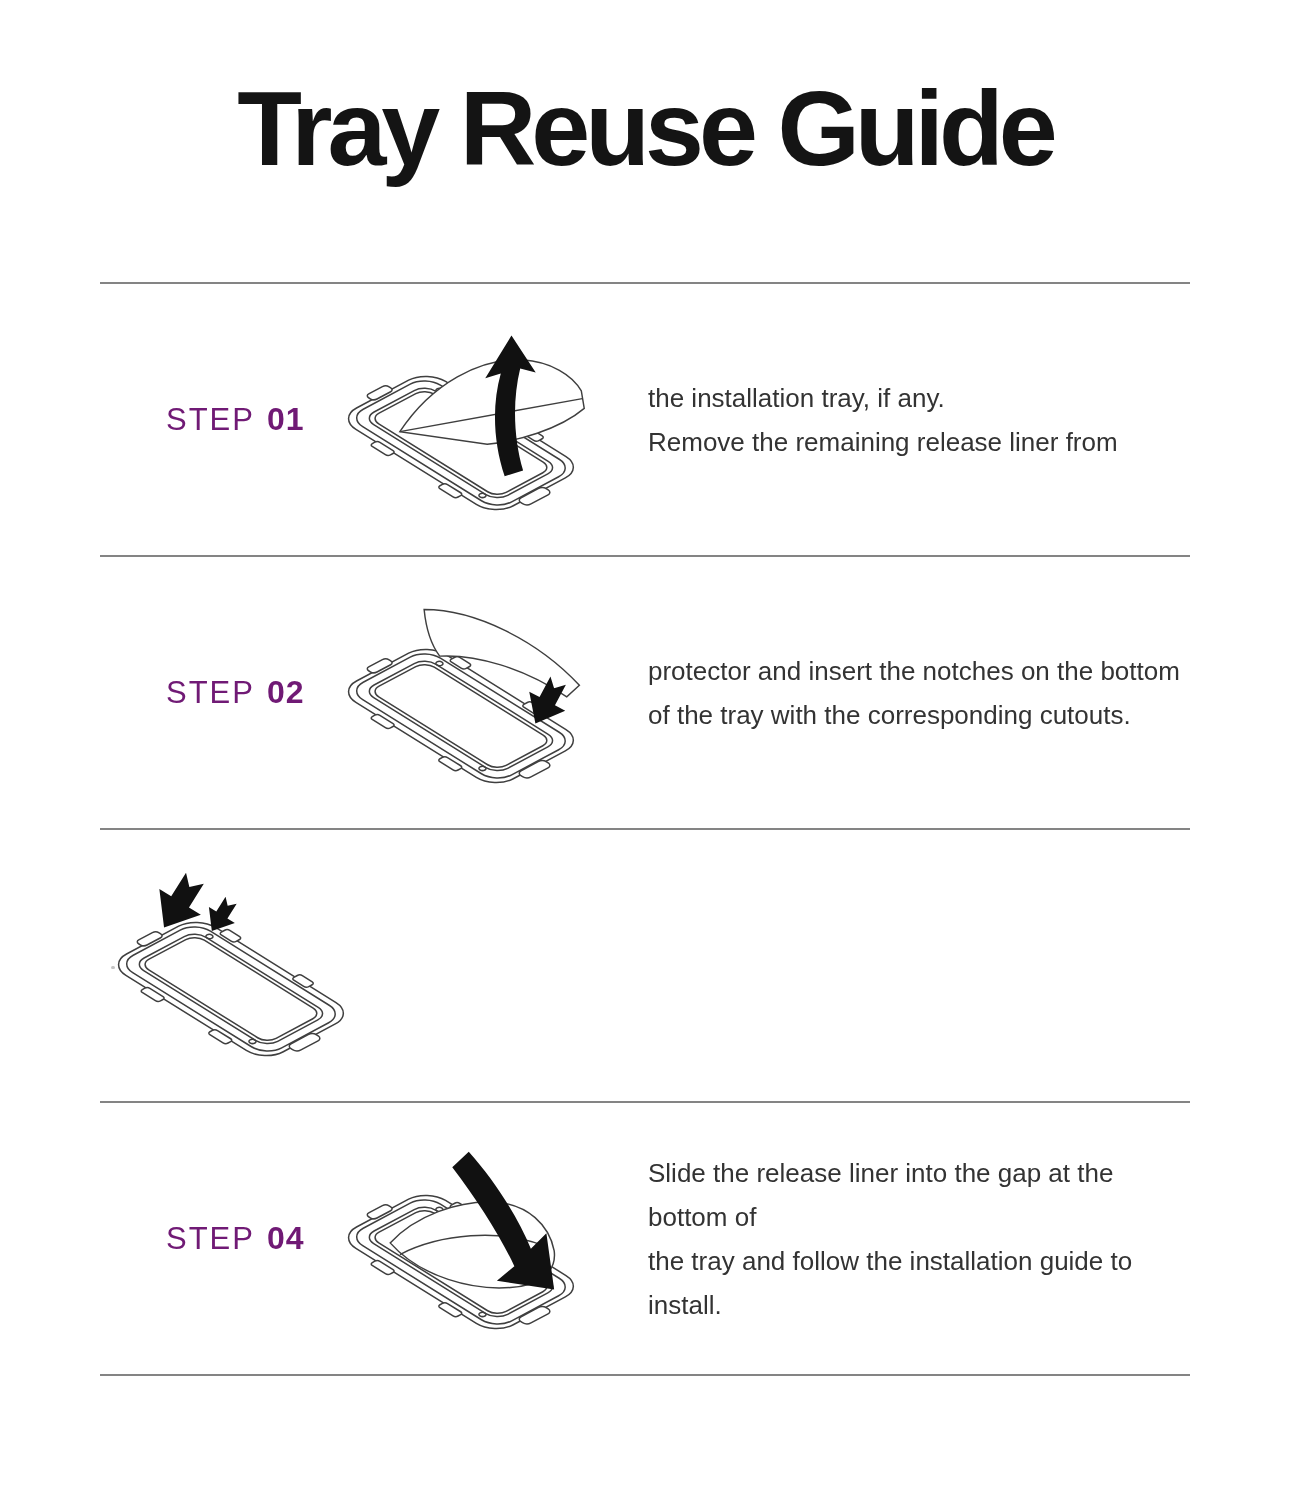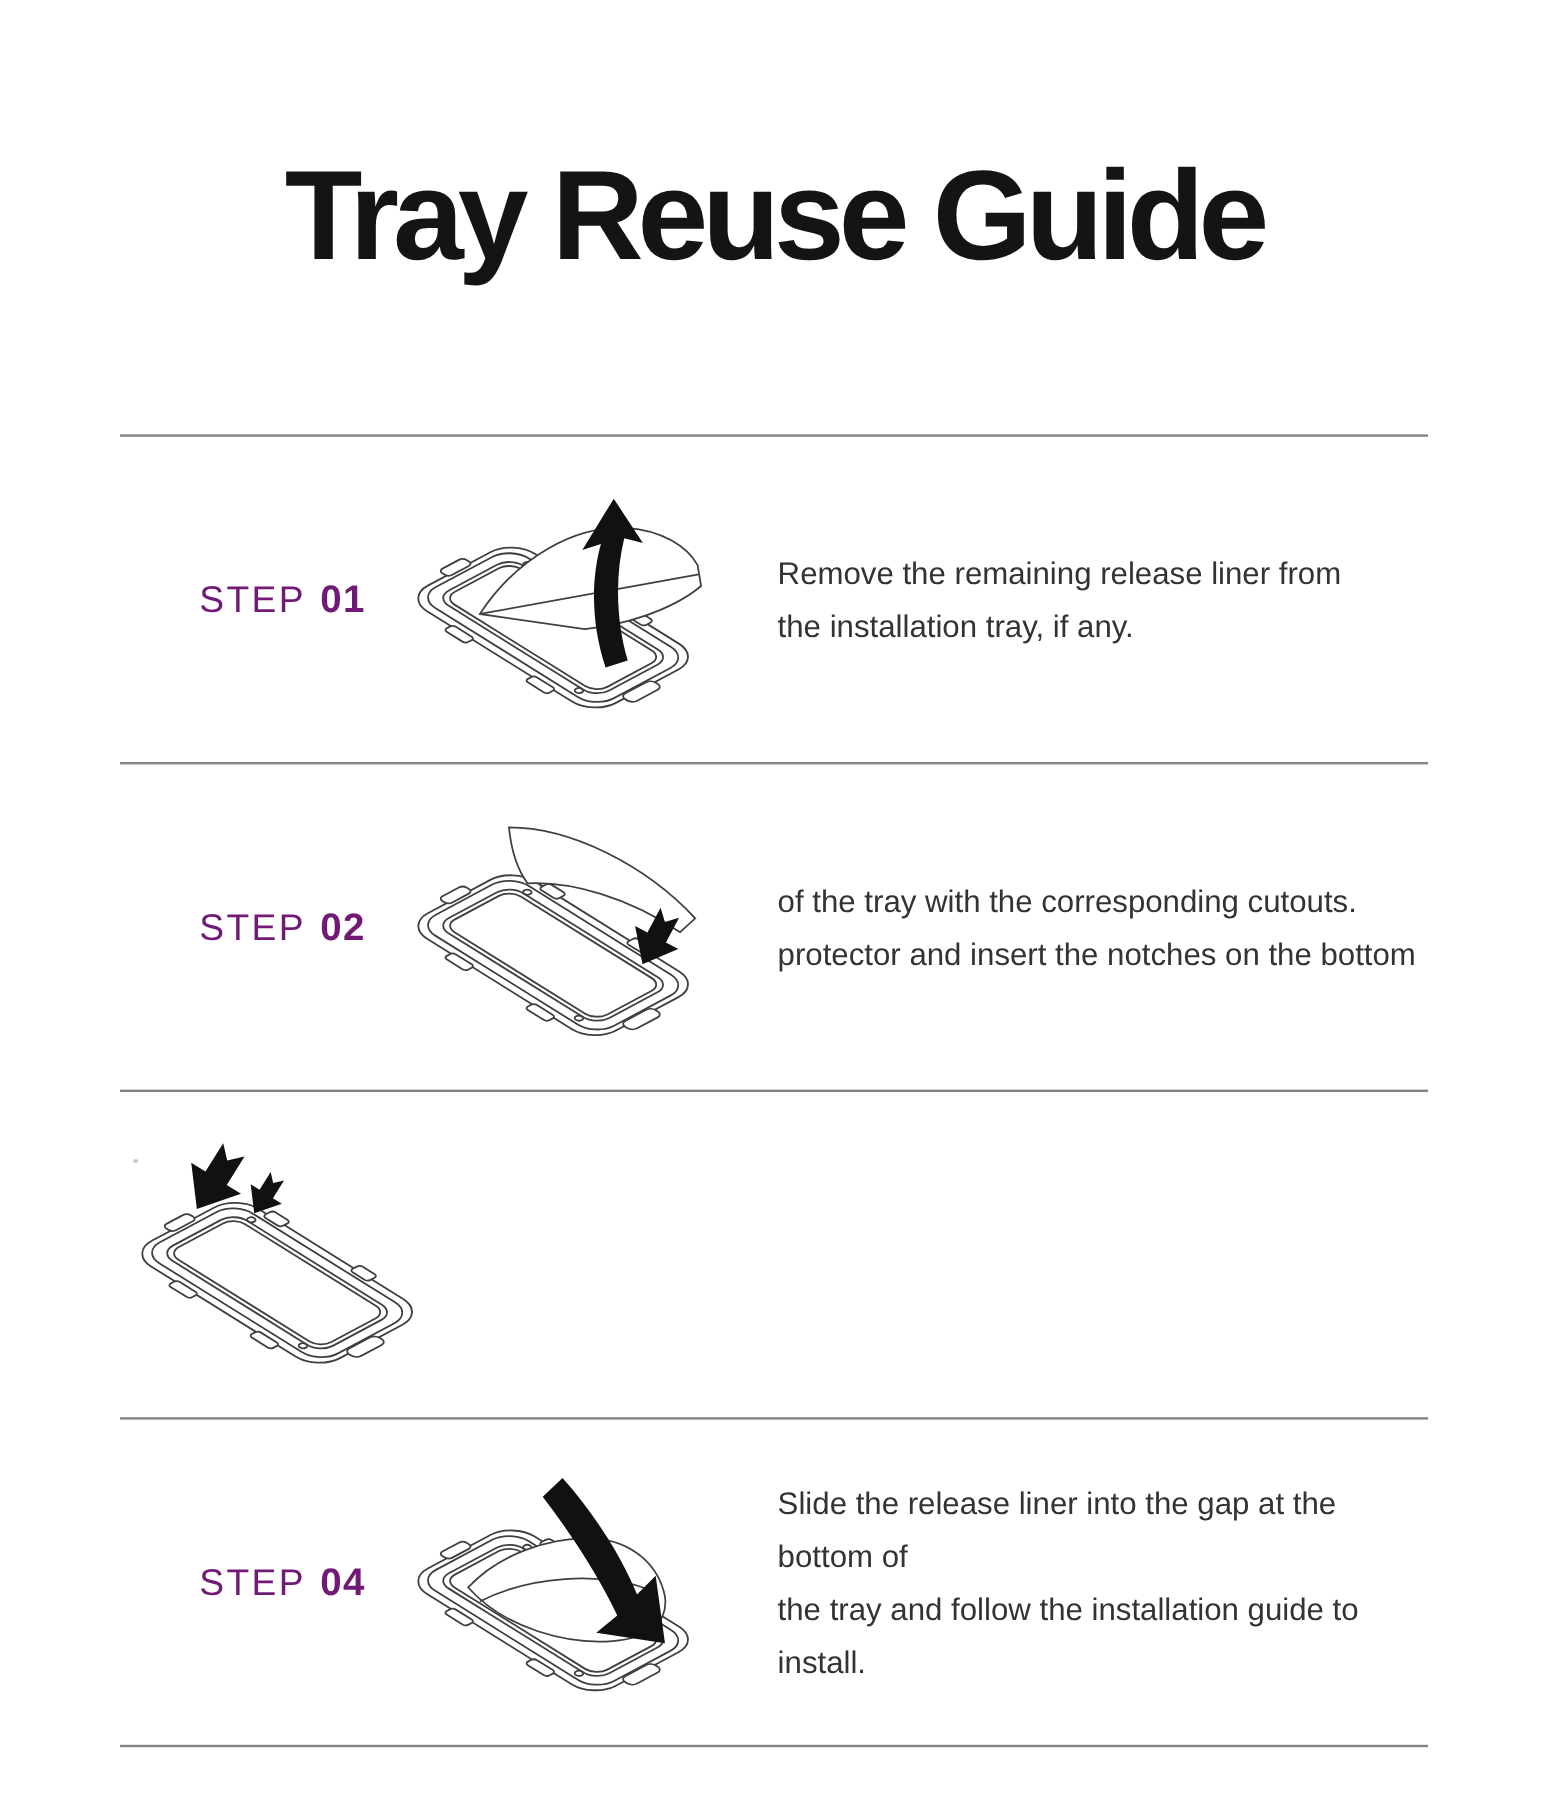--- a/index.html
+++ b/index.html
@@ -5,24 +5,23 @@
   * { margin:0; padding:0; box-sizing:border-box; }
   html,body { background:#ffffff; }
   body {
     width:1290px; height:1500px;
     font-family:"Liberation Sans", sans-serif;
     color:#333333;
     position:relative;
     overflow:hidden;
   }
   .title-block {
-    height:338px;
+    height:282px;
     display:flex; align-items:center; justify-content:center;
     padding-bottom:26px;
-    margin-top:24px;
   }
   .page-title {
     font-size:106px;
     font-weight:800;
     letter-spacing:-5px;
     color:#141414;
     line-height:1;
   }
   .rows {
     margin:0 100px;
@@ -102,22 +101,22 @@
           <circle class="openline" vector-effect="non-scaling-stroke" cx="162" cy="13" r="3"></circle>
         </g>
         <g>
           <path class="lineart" d="M 72 112 C 105 62 155 36 198 38 C 228 40 250 54 259 70 L 262 88 C 236 110 192 122 162 125 Z"></path>
           <path class="openline" d="M 72 112 L 260 78"></path>
         </g>
         <path class="arrow" d="M 180 158 C 168 122 167 84 176 52 L 160 57 L 187 13 L 212 51 L 196 47 C 188 80 189 118 199 152 Z"></path>
       </svg>
     </div>
     <div class="desc">
+      <span class="line">the installation tray, if any.</span>
       <span class="line">Remove the remaining release liner from</span>
-      <span class="line">the installation tray, if any.</span>
     </div>
   </section>
 
   <section class="row">
     <div class="step-label">
       <span class="word">STEP</span><span class="num">02</span>
     </div>
     <div class="illus">
       <svg width="262" height="200" viewBox="0 0 270 200">
         <g transform="matrix(0.85,0.53,0.88,-0.47,8,98)">
@@ -134,22 +133,22 @@
           <circle class="openline" vector-effect="non-scaling-stroke" cx="28" cy="92" r="3"></circle>
           <circle class="openline" vector-effect="non-scaling-stroke" cx="162" cy="13" r="3"></circle>
         </g>
         <path class="lineart" d="M 97 14 C 99 34 104 50 113 62 C 150 60 200 74 244 104 L 257 92 C 214 46 150 14 97 14 Z"></path>
         <g transform="translate(222,112) rotate(28)">
           <path class="arrow" d="M -9 -28 L 0 -19 L 9 -28 L 9 -4 L 21 -4 L 0 22 L -21 -4 L -9 -4 Z"></path>
         </g>
       </svg>
     </div>
     <div class="desc">
+      <span class="line">protector and insert the notches on the bottom</span>
       <span class="line">of the tray with the corresponding cutouts.</span>
-      <span class="line">protector and insert the notches on the bottom</span>
     </div>
   </section>
 
   <section class="row">
     <div class="illus">
       <svg width="262" height="200" viewBox="0 0 270 200">
         <g transform="matrix(0.85,0.53,0.88,-0.47,8,98)">
           <rect class="lineart" vector-effect="non-scaling-stroke" x="0" y="0" width="190" height="105" rx="22"></rect>
           <rect class="lineart" vector-effect="non-scaling-stroke" x="5" y="7" width="180" height="91" rx="18"></rect>
           <rect class="lineart" vector-effect="non-scaling-stroke" x="14" y="16" width="162" height="73" rx="13"></rect>

